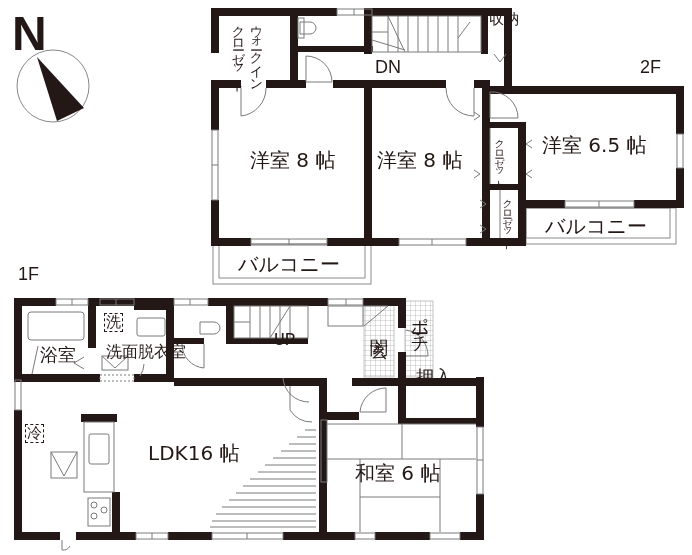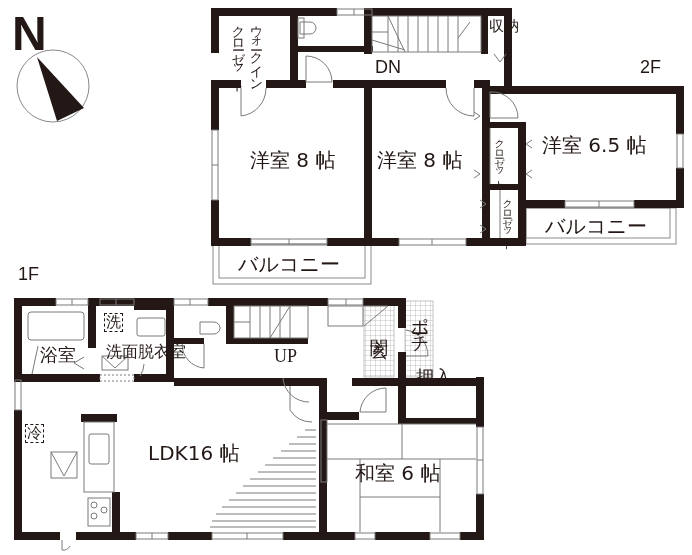--- a/index.html
+++ b/index.html
@@ -266,33 +266,33 @@
       <line x1="440" y1="459" x2="440" y2="532"></line>
     </g>
   </g>
 </svg>
 
 <div class="lbl north" style="left:12px;top:10px;">N</div>
 
 <div class="lbl floor" style="left:640px;top:58px;">2F</div>
 <div class="lbl small vert" style="left:250px;top:16px;font-size:13px;">ウォークイン</div>
 <div class="lbl small vert" style="left:232px;top:16px;font-size:13px;">クローゼット</div>
-<div class="lbl small" style="left:489px;top:19px;">収納</div>
+<div class="lbl small" style="left:489px;top:12px;">収納</div>
 <div class="lbl mid" style="left:375px;top:58px;font-family:'Liberation Sans',sans-serif;">DN</div>
 <div class="lbl big" style="left:242px;top:150px;margin-left:8px;">洋室 8 帖</div>
 <div class="lbl big" style="left:377px;top:150px;">洋室 8 帖</div>
 <div class="lbl big" style="left:542px;top:135px;">洋室 6.5 帖</div>
 <div class="lbl vert" style="left:494px;top:132px;font-size:10px;">クローゼット</div>
 <div class="lbl vert" style="left:502px;top:192px;font-size:10px;">クローゼット</div>
 <div class="lbl big" style="left:238px;top:254px;">バルコニー</div>
 <div class="lbl big" style="left:545px;top:216px;">バルコニー</div>
 
 <div class="lbl floor" style="left:18px;top:265px;">1F</div>
 <div class="lbl mid" style="left:40px;top:346px;">浴室</div>
 <div class="lbl small dashed" style="left:104px;top:313px;">洗</div>
 <div class="lbl" style="left:106px;top:344px;font-size:16px;">洗面脱衣室</div>
-<div class="lbl mid" style="left:274px;top:347px;font-family:Liberation Serif, serif;">UP</div>
+<div class="lbl mid" style="left:274px;top:331px;font-family:Liberation Mono, monospace;">UP</div>
 <div class="lbl mid vert" style="left:370px;top:326px;">玄関</div>
 <div class="lbl mid vert" style="left:411px;top:305px;">ポーチ</div>
 <div class="lbl mid" style="left:416px;top:368px;">押入</div>
 <div class="lbl big" style="left:148px;top:443px;">LDK16 帖</div>
 <div class="lbl big" style="left:355px;top:463px;">和室 6 帖</div>
 <div class="lbl small dashed" style="left:25px;top:424px;">冷</div>
 
 </body></html>

